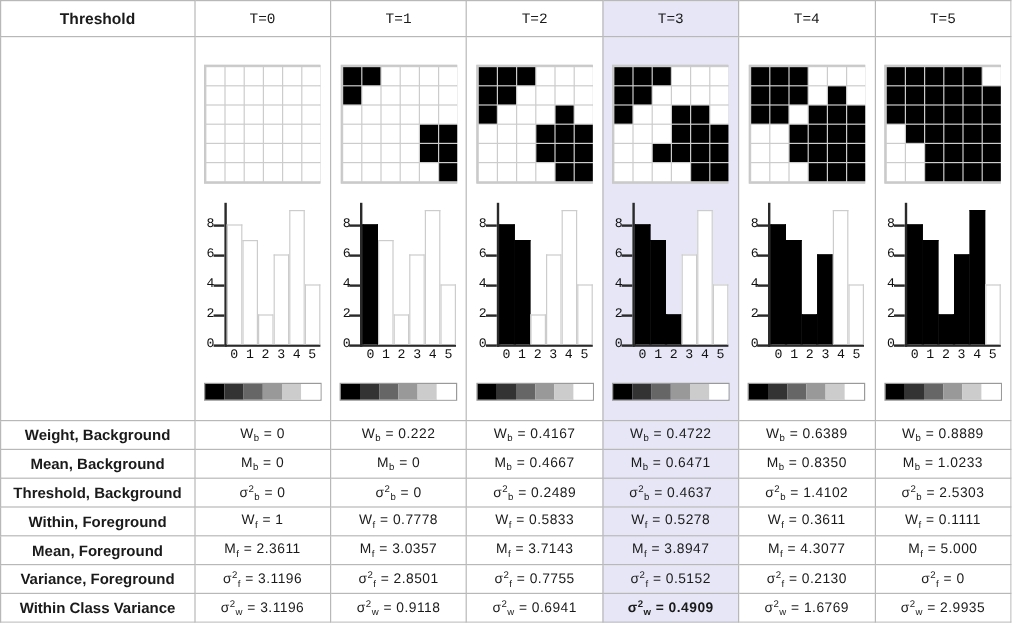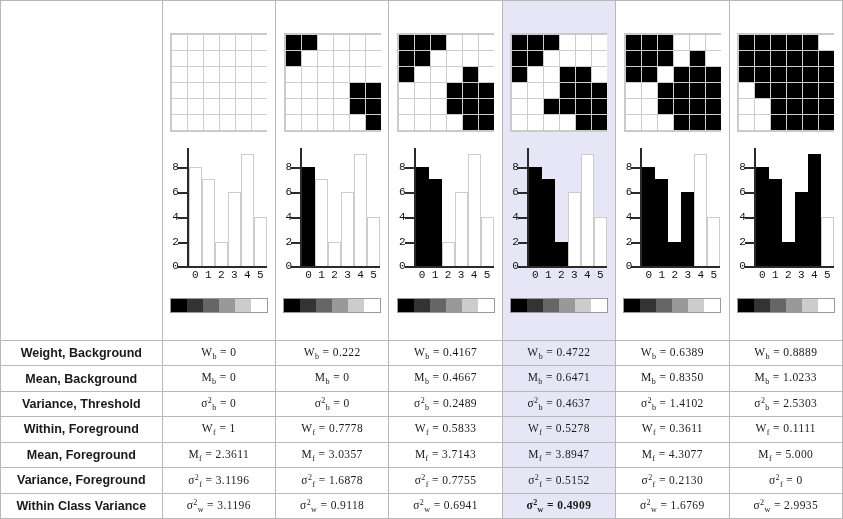--- a/index.html
+++ b/index.html
@@ -100,21 +100,21 @@
   .sw{flex:1;}
 
   
   .drow{height:22px;}
   .rowlabel{
     font-weight:bold;font-size:12.5px;text-align:center;
     font-family:"Liberation Sans", sans-serif;
     padding:0 4px;
   }
   .val{
-    font-family:Liberation Serif, serif;
+    font-family:Liberation Sans, sans-serif;
     font-size:11.5px;
     white-space:nowrap;
     letter-spacing:0.4px;
   }
   .val sub{font-size:8px;vertical-align:-0.35em;}
   .val sup{font-size:8px;vertical-align:0.55em;}
   .bold{font-weight:bold;}
 </style>
 </head>
 <body>
@@ -123,20 +123,29 @@
   <colgroup>
     <col class="lbl">
       <col class="dat">
       <col class="dat">
       <col class="dat">
       <col class="dat">
       <col class="dat">
       <col class="dat">
   </colgroup>
   <tbody id="tbody">
+      <tr>
+        <th class="hdr">Threshold</th>
+        <th class="hdr tcol">T=0</th>
+        <th class="hdr tcol">T=1</th>
+        <th class="hdr tcol">T=2</th>
+        <th class="hdr tcol hl">T=3</th>
+        <th class="hdr tcol">T=4</th>
+        <th class="hdr tcol">T=5</th>
+      </tr>
       <tr>
         <td class="viscell"></td>
         <td class="viscell">
           <div class="vis-wrap">
             <div class="grid6">
               <div class="cellW"></div>
               <div class="cellW"></div>
               <div class="cellW"></div>
               <div class="cellW"></div>
               <div class="cellW"></div>
@@ -625,21 +634,21 @@
       <tr class="drow">
         <td class="rowlabel">Mean, Background</td>
         <td class="val"><span><span>M</span><sub>b</sub><span> = 0</span></span></td>
         <td class="val"><span><span>M</span><sub>b</sub><span> = 0</span></span></td>
         <td class="val"><span><span>M</span><sub>b</sub><span> = 0.4667</span></span></td>
         <td class="val hl"><span><span>M</span><sub>b</sub><span> = 0.6471</span></span></td>
         <td class="val"><span><span>M</span><sub>b</sub><span> = 0.8350</span></span></td>
         <td class="val"><span><span>M</span><sub>b</sub><span> = 1.0233</span></span></td>
       </tr>
       <tr class="drow">
-        <td class="rowlabel">Variance, Threshold</td>
+        <td class="rowlabel">Threshold, Background</td>
         <td class="val"><span><span>σ</span><sup>2</sup><sub>b</sub><span> = 0</span></span></td>
         <td class="val"><span><span>σ</span><sup>2</sup><sub>b</sub><span> = 0</span></span></td>
         <td class="val"><span><span>σ</span><sup>2</sup><sub>b</sub><span> = 0.2489</span></span></td>
         <td class="val hl"><span><span>σ</span><sup>2</sup><sub>b</sub><span> = 0.4637</span></span></td>
         <td class="val"><span><span>σ</span><sup>2</sup><sub>b</sub><span> = 1.4102</span></span></td>
         <td class="val"><span><span>σ</span><sup>2</sup><sub>b</sub><span> = 2.5303</span></span></td>
       </tr>
       <tr class="drow">
         <td class="rowlabel">Within, Foreground</td>
         <td class="val"><span><span>W</span><sub>f</sub><span> = 1</span></span></td>
@@ -654,21 +663,21 @@
         <td class="val"><span><span>M</span><sub>f</sub><span> = 2.3611</span></span></td>
         <td class="val"><span><span>M</span><sub>f</sub><span> = 3.0357</span></span></td>
         <td class="val"><span><span>M</span><sub>f</sub><span> = 3.7143</span></span></td>
         <td class="val hl"><span><span>M</span><sub>f</sub><span> = 3.8947</span></span></td>
         <td class="val"><span><span>M</span><sub>f</sub><span> = 4.3077</span></span></td>
         <td class="val"><span><span>M</span><sub>f</sub><span> = 5.000</span></span></td>
       </tr>
       <tr class="drow">
         <td class="rowlabel">Variance, Foreground</td>
         <td class="val"><span><span>σ</span><sup>2</sup><sub>f</sub><span> = 3.1196</span></span></td>
-        <td class="val"><span><span>σ</span><sup>2</sup><sub>f</sub><span> = 1.6878</span></span></td>
+        <td class="val"><span><span>σ</span><sup>2</sup><sub>f</sub><span> = 2.8501</span></span></td>
         <td class="val"><span><span>σ</span><sup>2</sup><sub>f</sub><span> = 0.7755</span></span></td>
         <td class="val hl"><span><span>σ</span><sup>2</sup><sub>f</sub><span> = 0.5152</span></span></td>
         <td class="val"><span><span>σ</span><sup>2</sup><sub>f</sub><span> = 0.2130</span></span></td>
         <td class="val"><span><span>σ</span><sup>2</sup><sub>f</sub><span> = 0</span></span></td>
       </tr>
       <tr class="drow">
         <td class="rowlabel">Within Class Variance</td>
         <td class="val"><span><span>σ</span><sup>2</sup><sub>w</sub><span> = 3.1196</span></span></td>
         <td class="val"><span><span>σ</span><sup>2</sup><sub>w</sub><span> = 0.9118</span></span></td>
         <td class="val"><span><span>σ</span><sup>2</sup><sub>w</sub><span> = 0.6941</span></span></td>

